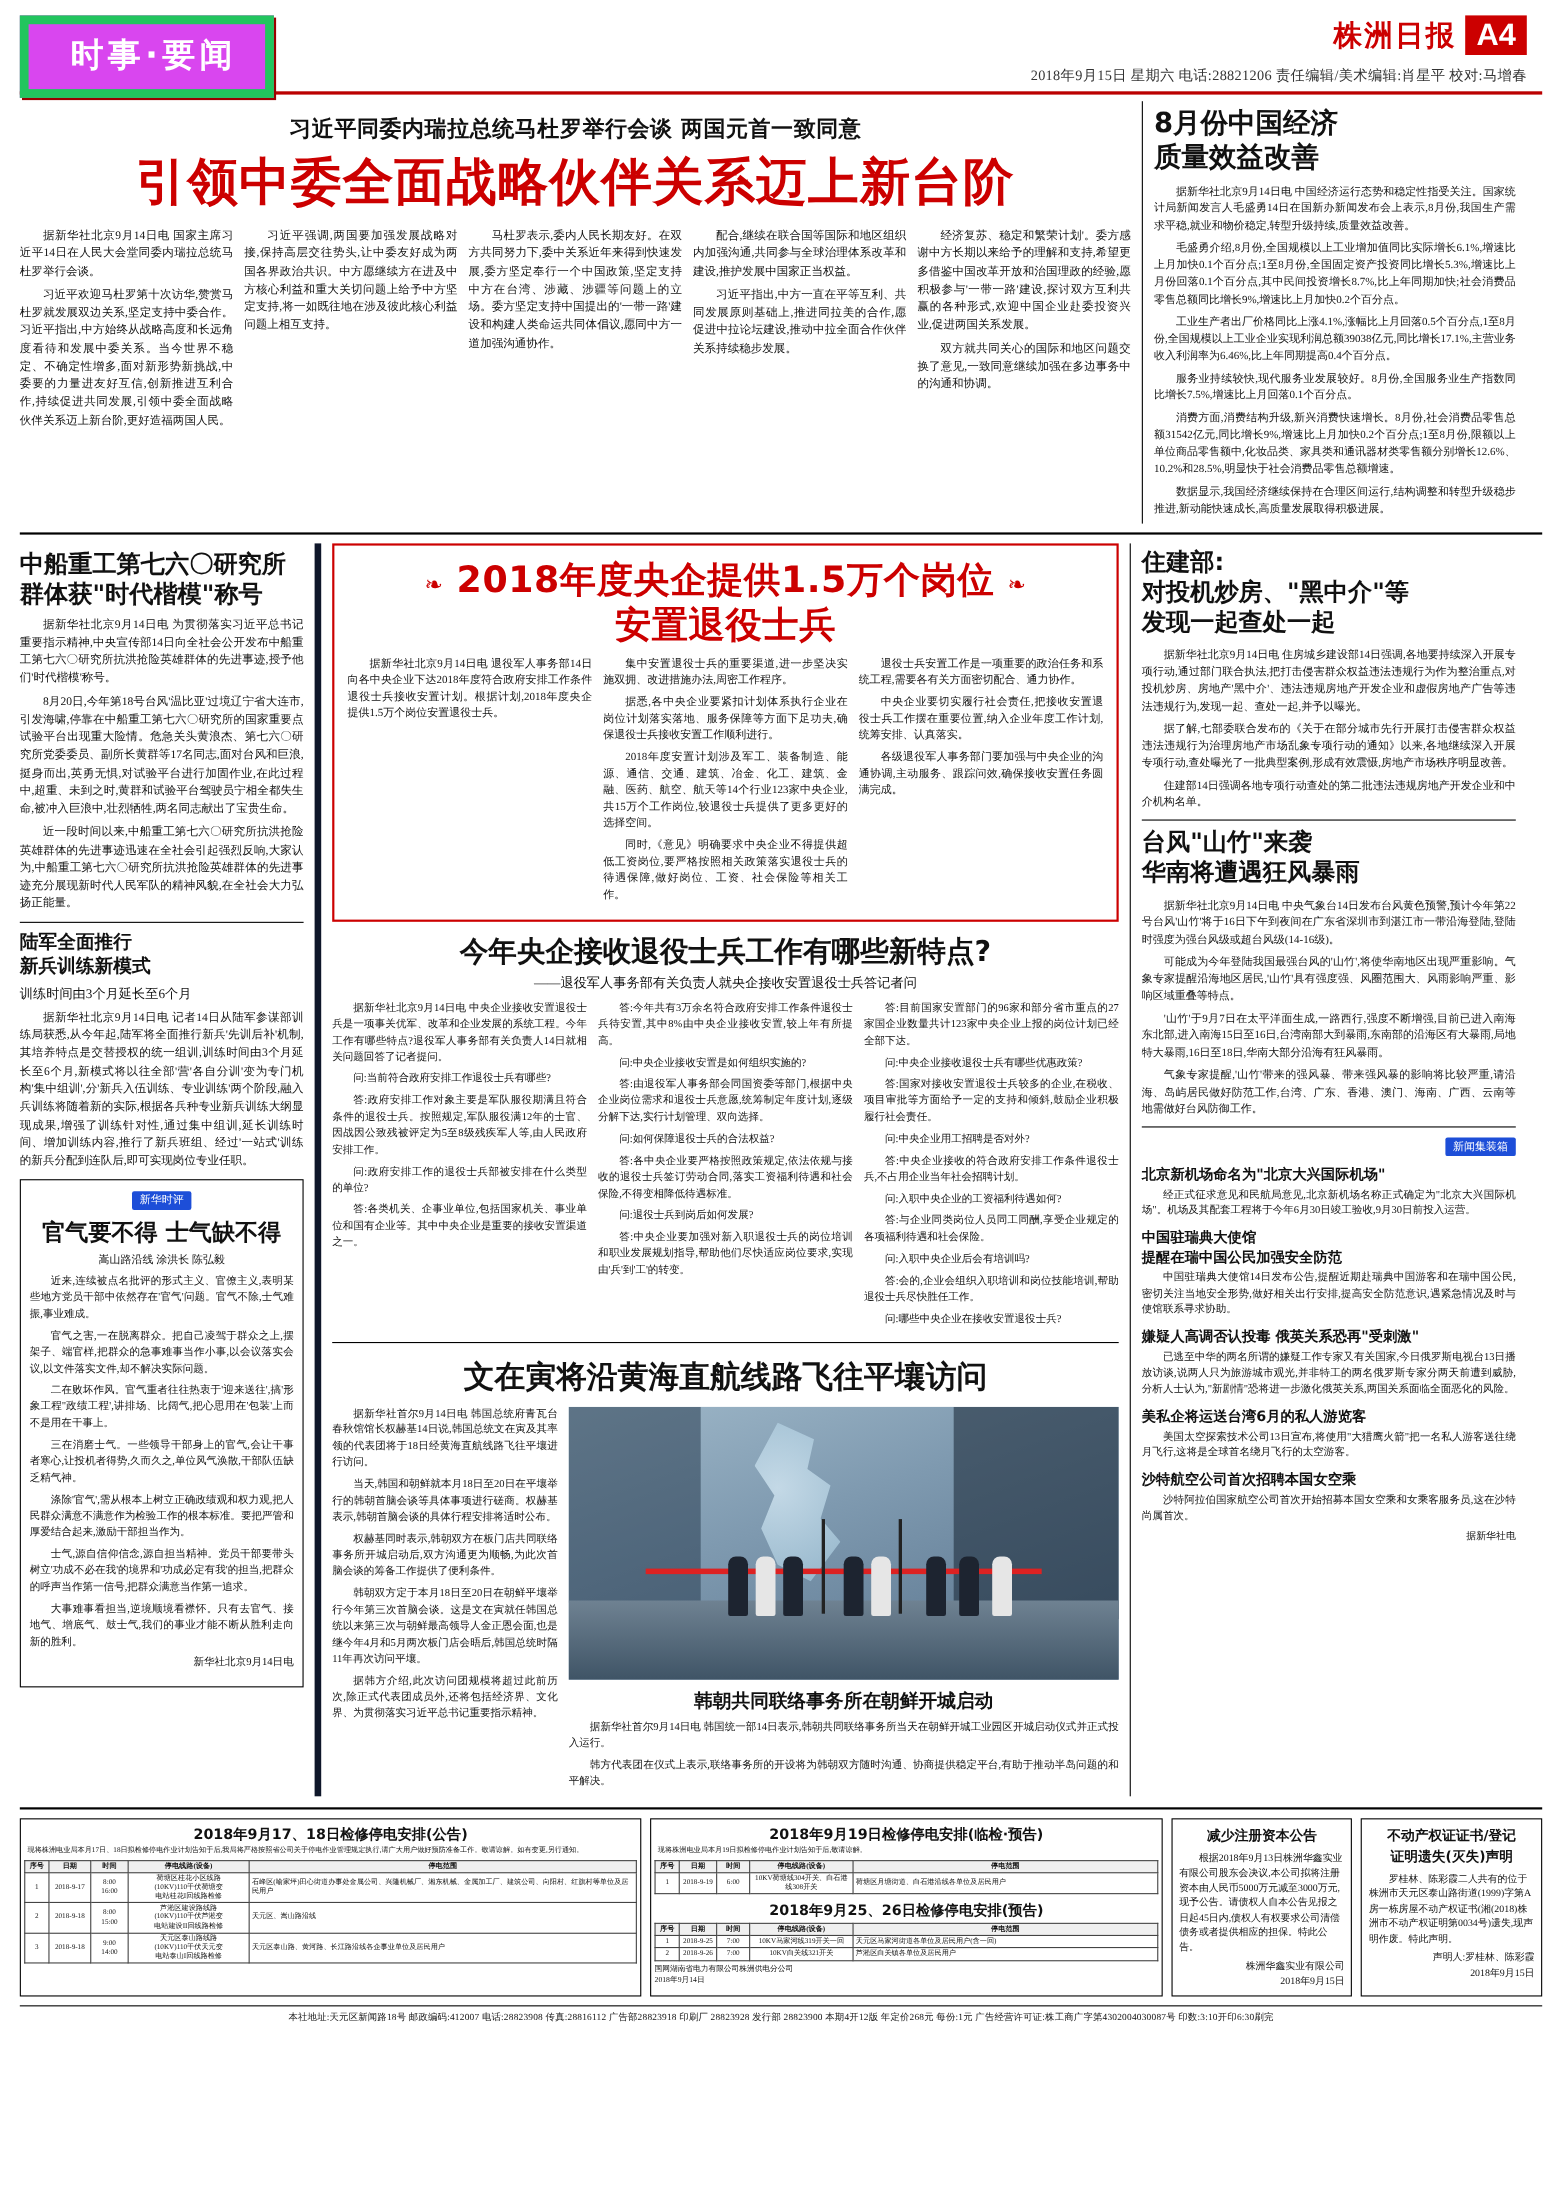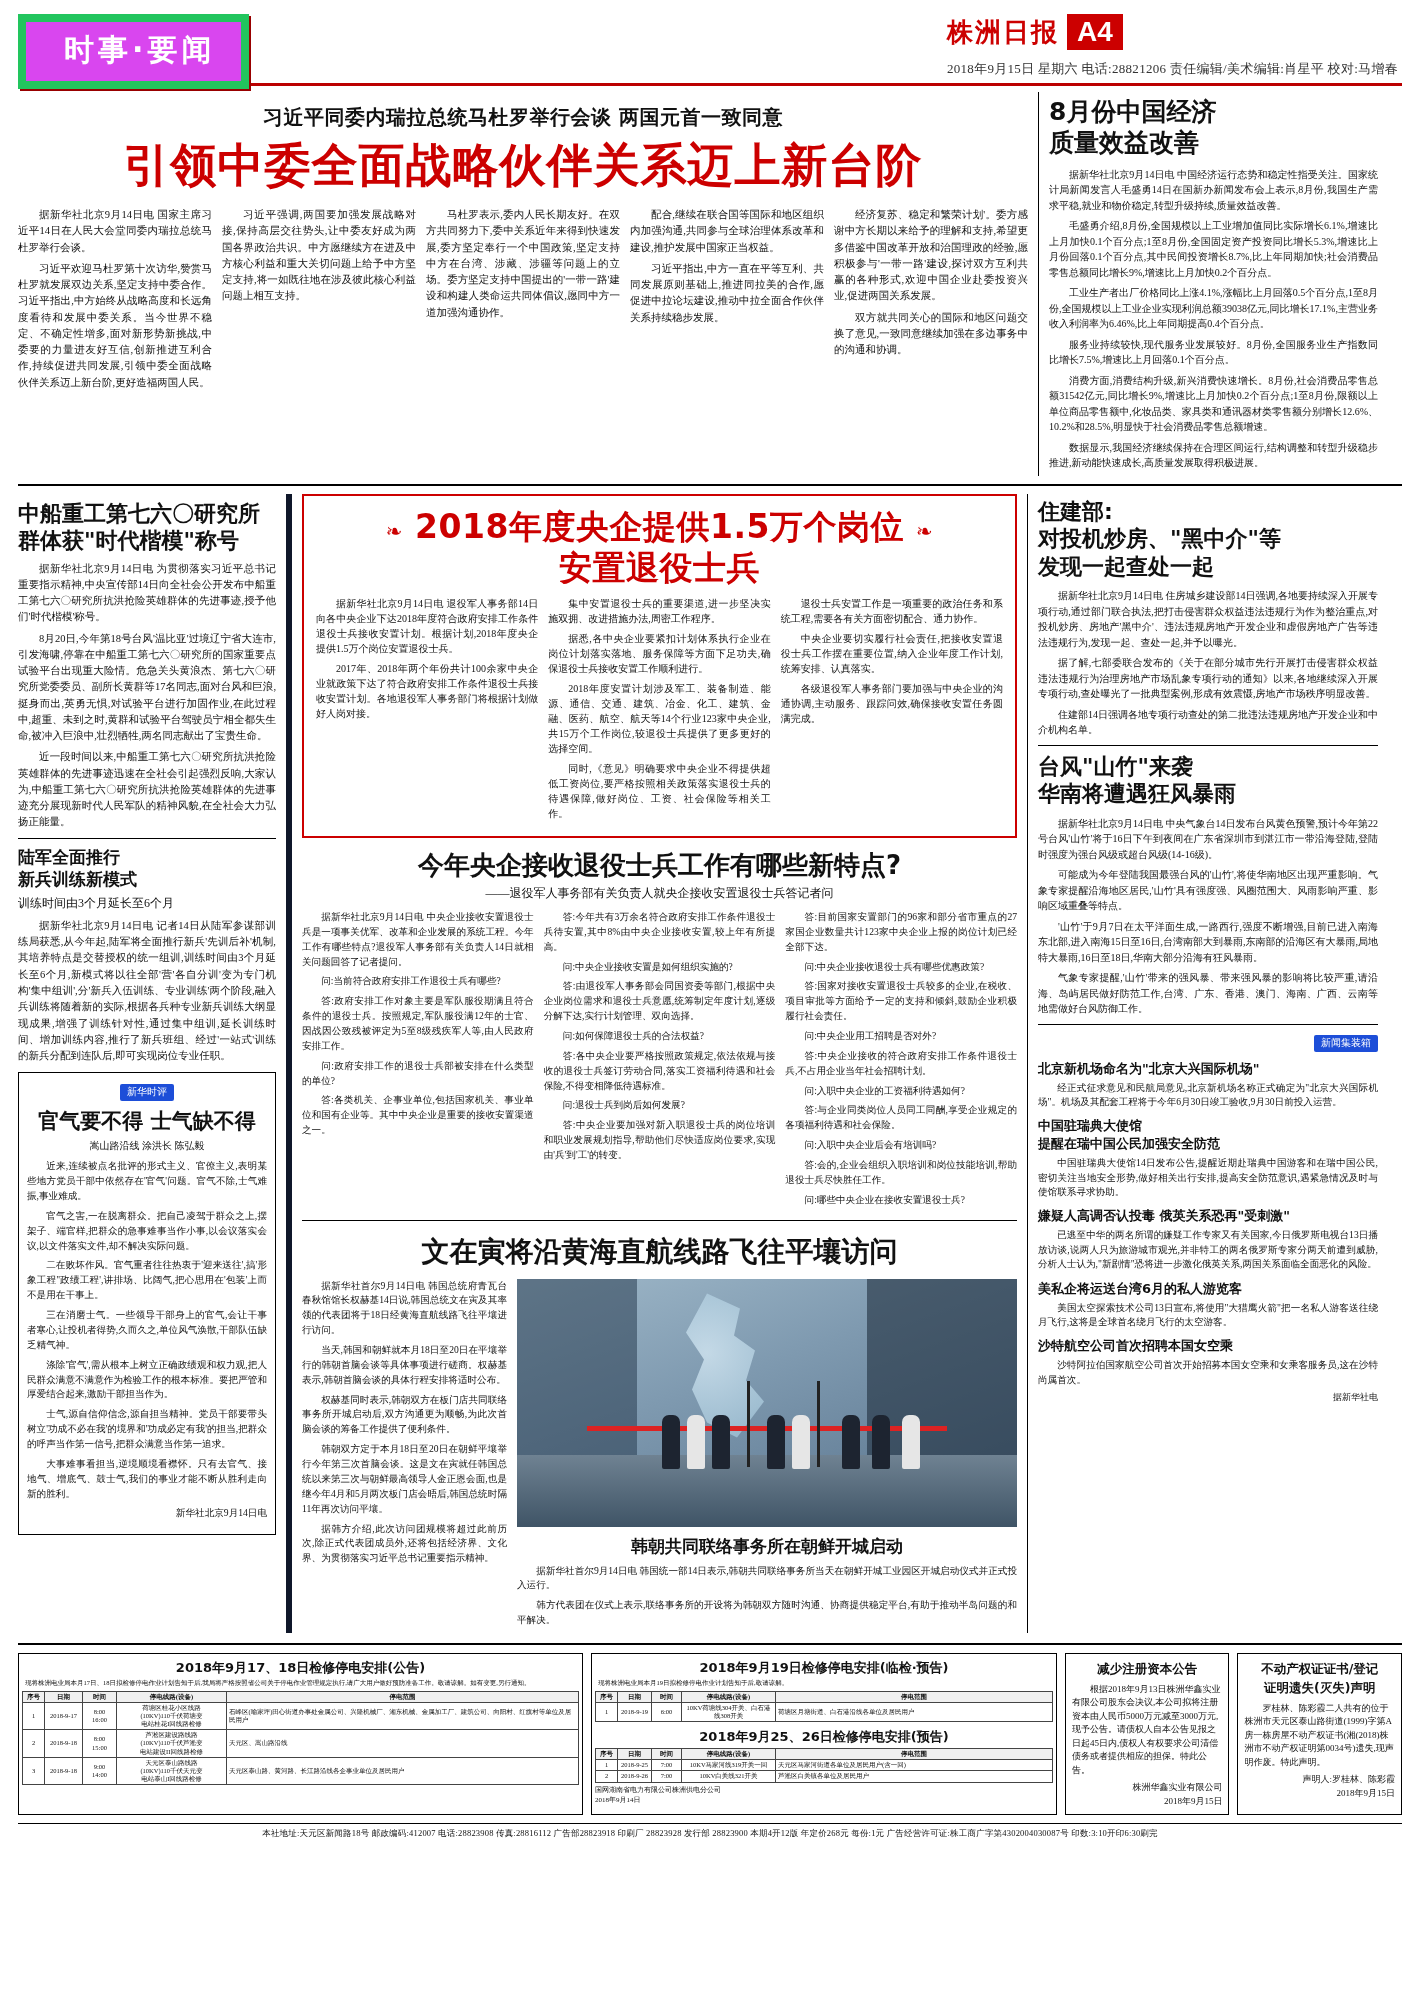--- a/index.html
+++ b/index.html
@@ -14,21 +14,21 @@
   .page { position:relative; width:1420px; height:1994px; padding:14px 18px; }
 
   
   .masthead { position:relative; height:72px; border-bottom:3px solid #b00; }
   .section-flag {
     display:inline-block; background:#d946ef; color:#fff;
     font-family:"DejaVu Sans", sans-serif; font-weight:bold;
     font-size:30px; letter-spacing:4px; padding:8px 26px 10px 38px;
     border:8px solid #22c55e; box-shadow:2px 2px 0 #900;
   }
-  .masthead-right { position:absolute; right:4px; top:0; }
+  .masthead-right { position:absolute; right:14px; top:0; text-align:right; }
   .paper-name { color:#c00; font-weight:bold; font-size:26px; letter-spacing:2px;
     font-family:"DejaVu Sans", sans-serif; display:inline-block; vertical-align:middle;}
   .page-num { display:inline-block; background:#c00; color:#fff; font-weight:bold;
     font-size:28px; font-family:"Liberation Sans", sans-serif; padding:2px 10px;
     margin-left:8px; vertical-align:middle; }
   .masthead-meta { font-size:13px; color:#333; margin-top:10px; letter-spacing:0.3px; }
 
   
   .cols { display:flex; gap:10px; }
 
@@ -241,21 +241,20 @@
       <div class="feature-box">
         <div class="feature-title">
           <span class="ornament">❧</span>
           <span>2018年度央企提供1.5万个岗位</span>
           <span class="ornament">❧</span>
         </div>
         <div class="feature-title">安置退役士兵</div>
         <div class="feature-cols">
           <div class="c">
             <p>据新华社北京9月14日电  退役军人事务部14日向各中央企业下达2018年度符合政府安排工作条件退役士兵接收安置计划。根据计划,2018年度央企提供1.5万个岗位安置退役士兵。</p>
-            <p>2017年、2018年两个年份共计100余家中央企业就政策下达了符合政府安排工作条件退役士兵接收安置计划。各地退役军人事务部门将根据计划做好人岗对接。</p>
           </div>
           <div class="c">
             <p>集中安置退役士兵的重要渠道,进一步坚决实施双拥、改进措施办法,周密工作程序。</p>
             <p>据悉,各中央企业要紧扣计划体系执行企业在岗位计划落实落地、服务保障等方面下足功夫,确保退役士兵接收安置工作顺利进行。</p>
             <p>2018年度安置计划涉及军工、装备制造、能源、通信、交通、建筑、冶金、化工、建筑、金融、医药、航空、航天等14个行业123家中央企业,共15万个工作岗位,较退役士兵提供了更多更好的选择空间。</p>
             <p>同时,《意见》明确要求中央企业不得提供超低工资岗位,要严格按照相关政策落实退役士兵的待遇保障,做好岗位、工资、社会保险等相关工作。</p>
           </div>
           <div class="c">
             <p>退役士兵安置工作是一项重要的政治任务和系统工程,需要各有关方面密切配合、通力协作。</p>
             <p>中央企业要切实履行社会责任,把接收安置退役士兵工作摆在重要位置,纳入企业年度工作计划,统筹安排、认真落实。</p>

